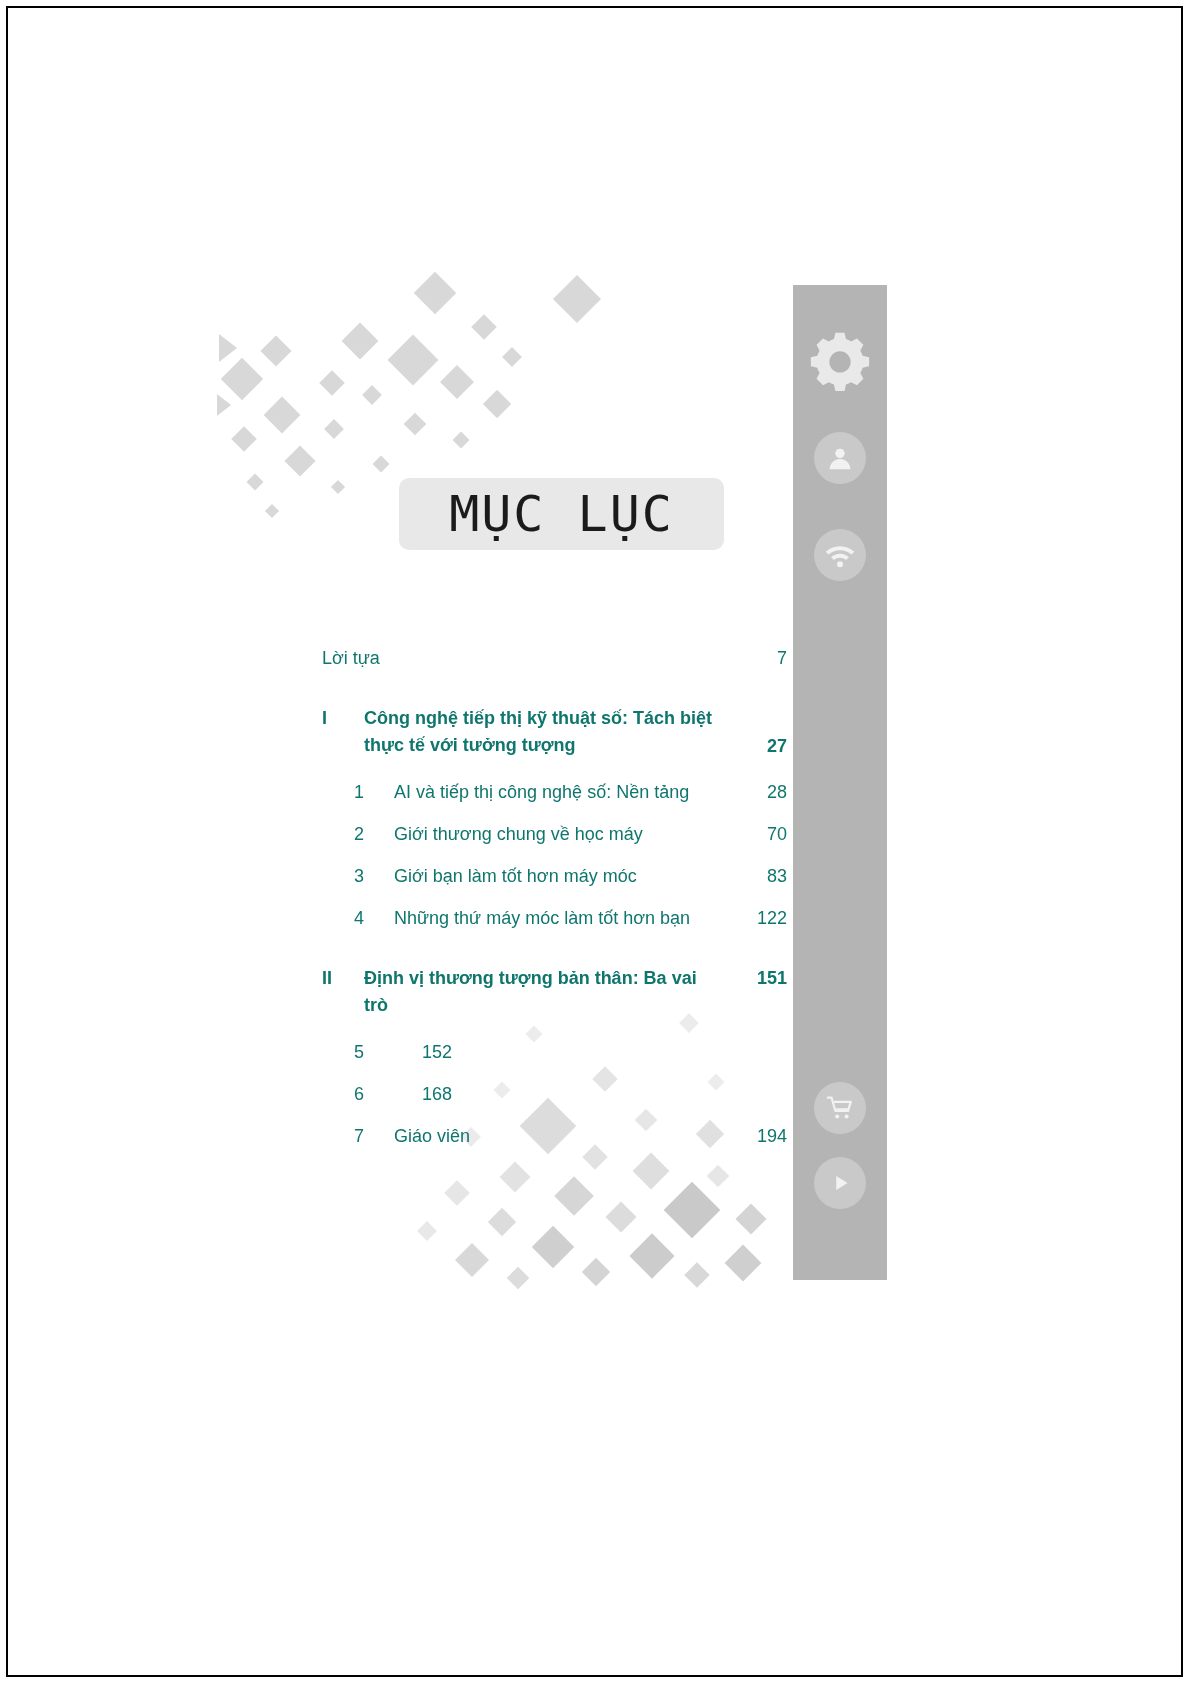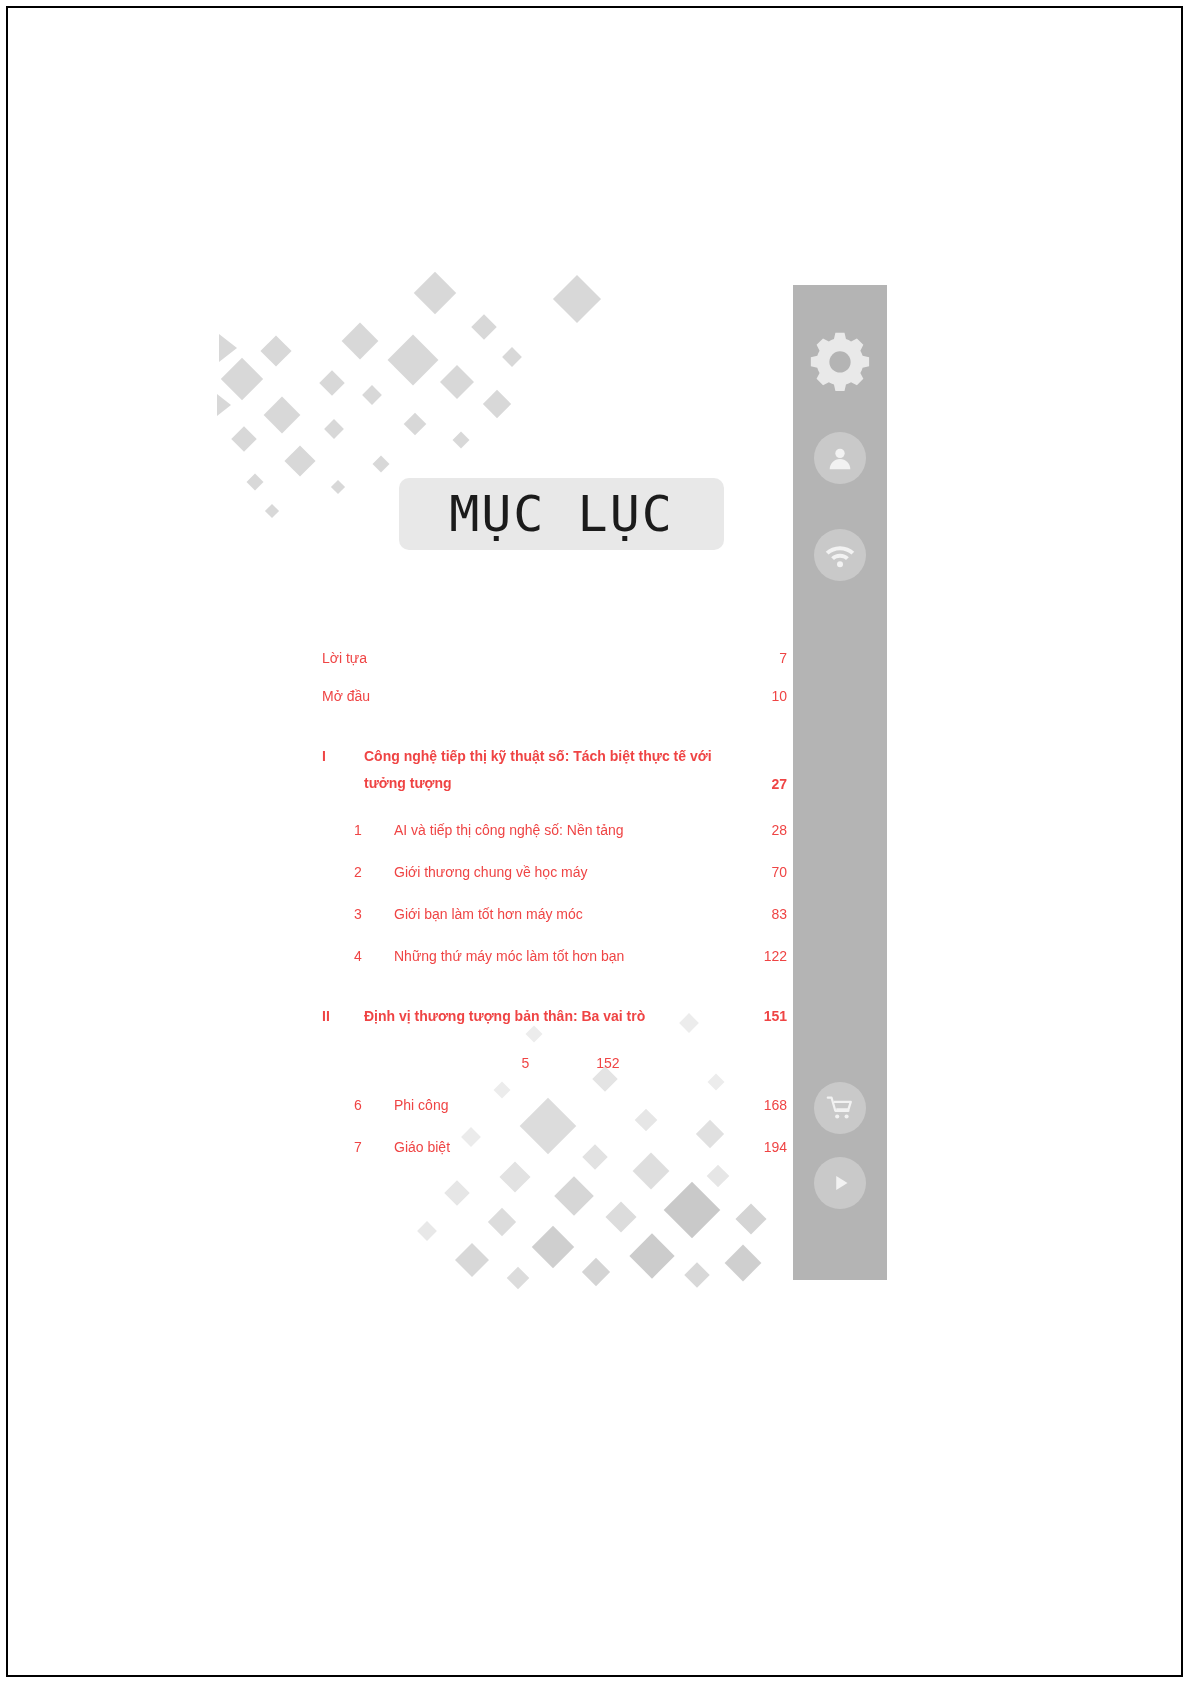--- a/index.html
+++ b/index.html
@@ -98,24 +98,23 @@
   
   .toc {
     position: absolute;
     left: 322px;
     top: 645px;
     width: 465px;
   }
   .toc-row {
     display: flex;
     align-items: baseline;
-    font-size: 14px;
+    font-size: 18px;
     line-height: 26px;
-    color: #ef4444;
-    justify-content: center;
+    color: #0f766e;
   }
   .toc-front { margin-bottom: 12px; }
   .toc-front .r-title { flex: 1; }
   .toc-front .r-page { text-align: right; width: 60px; }
 
   .r-num {
     width: 42px;
     flex: 0 0 42px;
   }
   .r-title {
@@ -258,24 +257,20 @@
   <div class="title-plate"></div>
   <div class="title-text">MỤC LỤC</div>
 
   <div class="toc">
 
     <div class="toc-row toc-front">
       <span class="r-title">Lời tựa</span>
       <span class="r-page">7</span>
     </div>
 
-    <div class="toc-row toc-front">
-      <span class="r-title">Mở đầu</span>
-      <span class="r-page">10</span>
-    </div>
 
     <div class="toc-row part-row two-line">
       <span class="r-num">I</span>
       <span class="r-title">Công nghệ tiếp thị kỹ thuật số: Tách biệt thực tế với tưởng tượng</span>
       <span class="r-page">27</span>
     </div>
 
     <div class="part-gap"></div>
 
     <div class="toc-row chapter-row">
@@ -306,23 +301,22 @@
     </div>
 
     <div class="part-gap"></div>
 
     <div class="toc-row chapter-row">
       <span class="r-num">5</span>
       <span class="r-page">152</span>
     </div>
     <div class="toc-row chapter-row">
       <span class="r-num">6</span>
-      <span class="r-title">Phi công</span>
       <span class="r-page">168</span>
     </div>
     <div class="toc-row chapter-row">
       <span class="r-num">7</span>
-      <span class="r-title">Giáo biệt</span>
+      <span class="r-title">Giáo viên</span>
       <span class="r-page">194</span>
     </div>
 
   </div>
 </div>
 
 </body></html>

